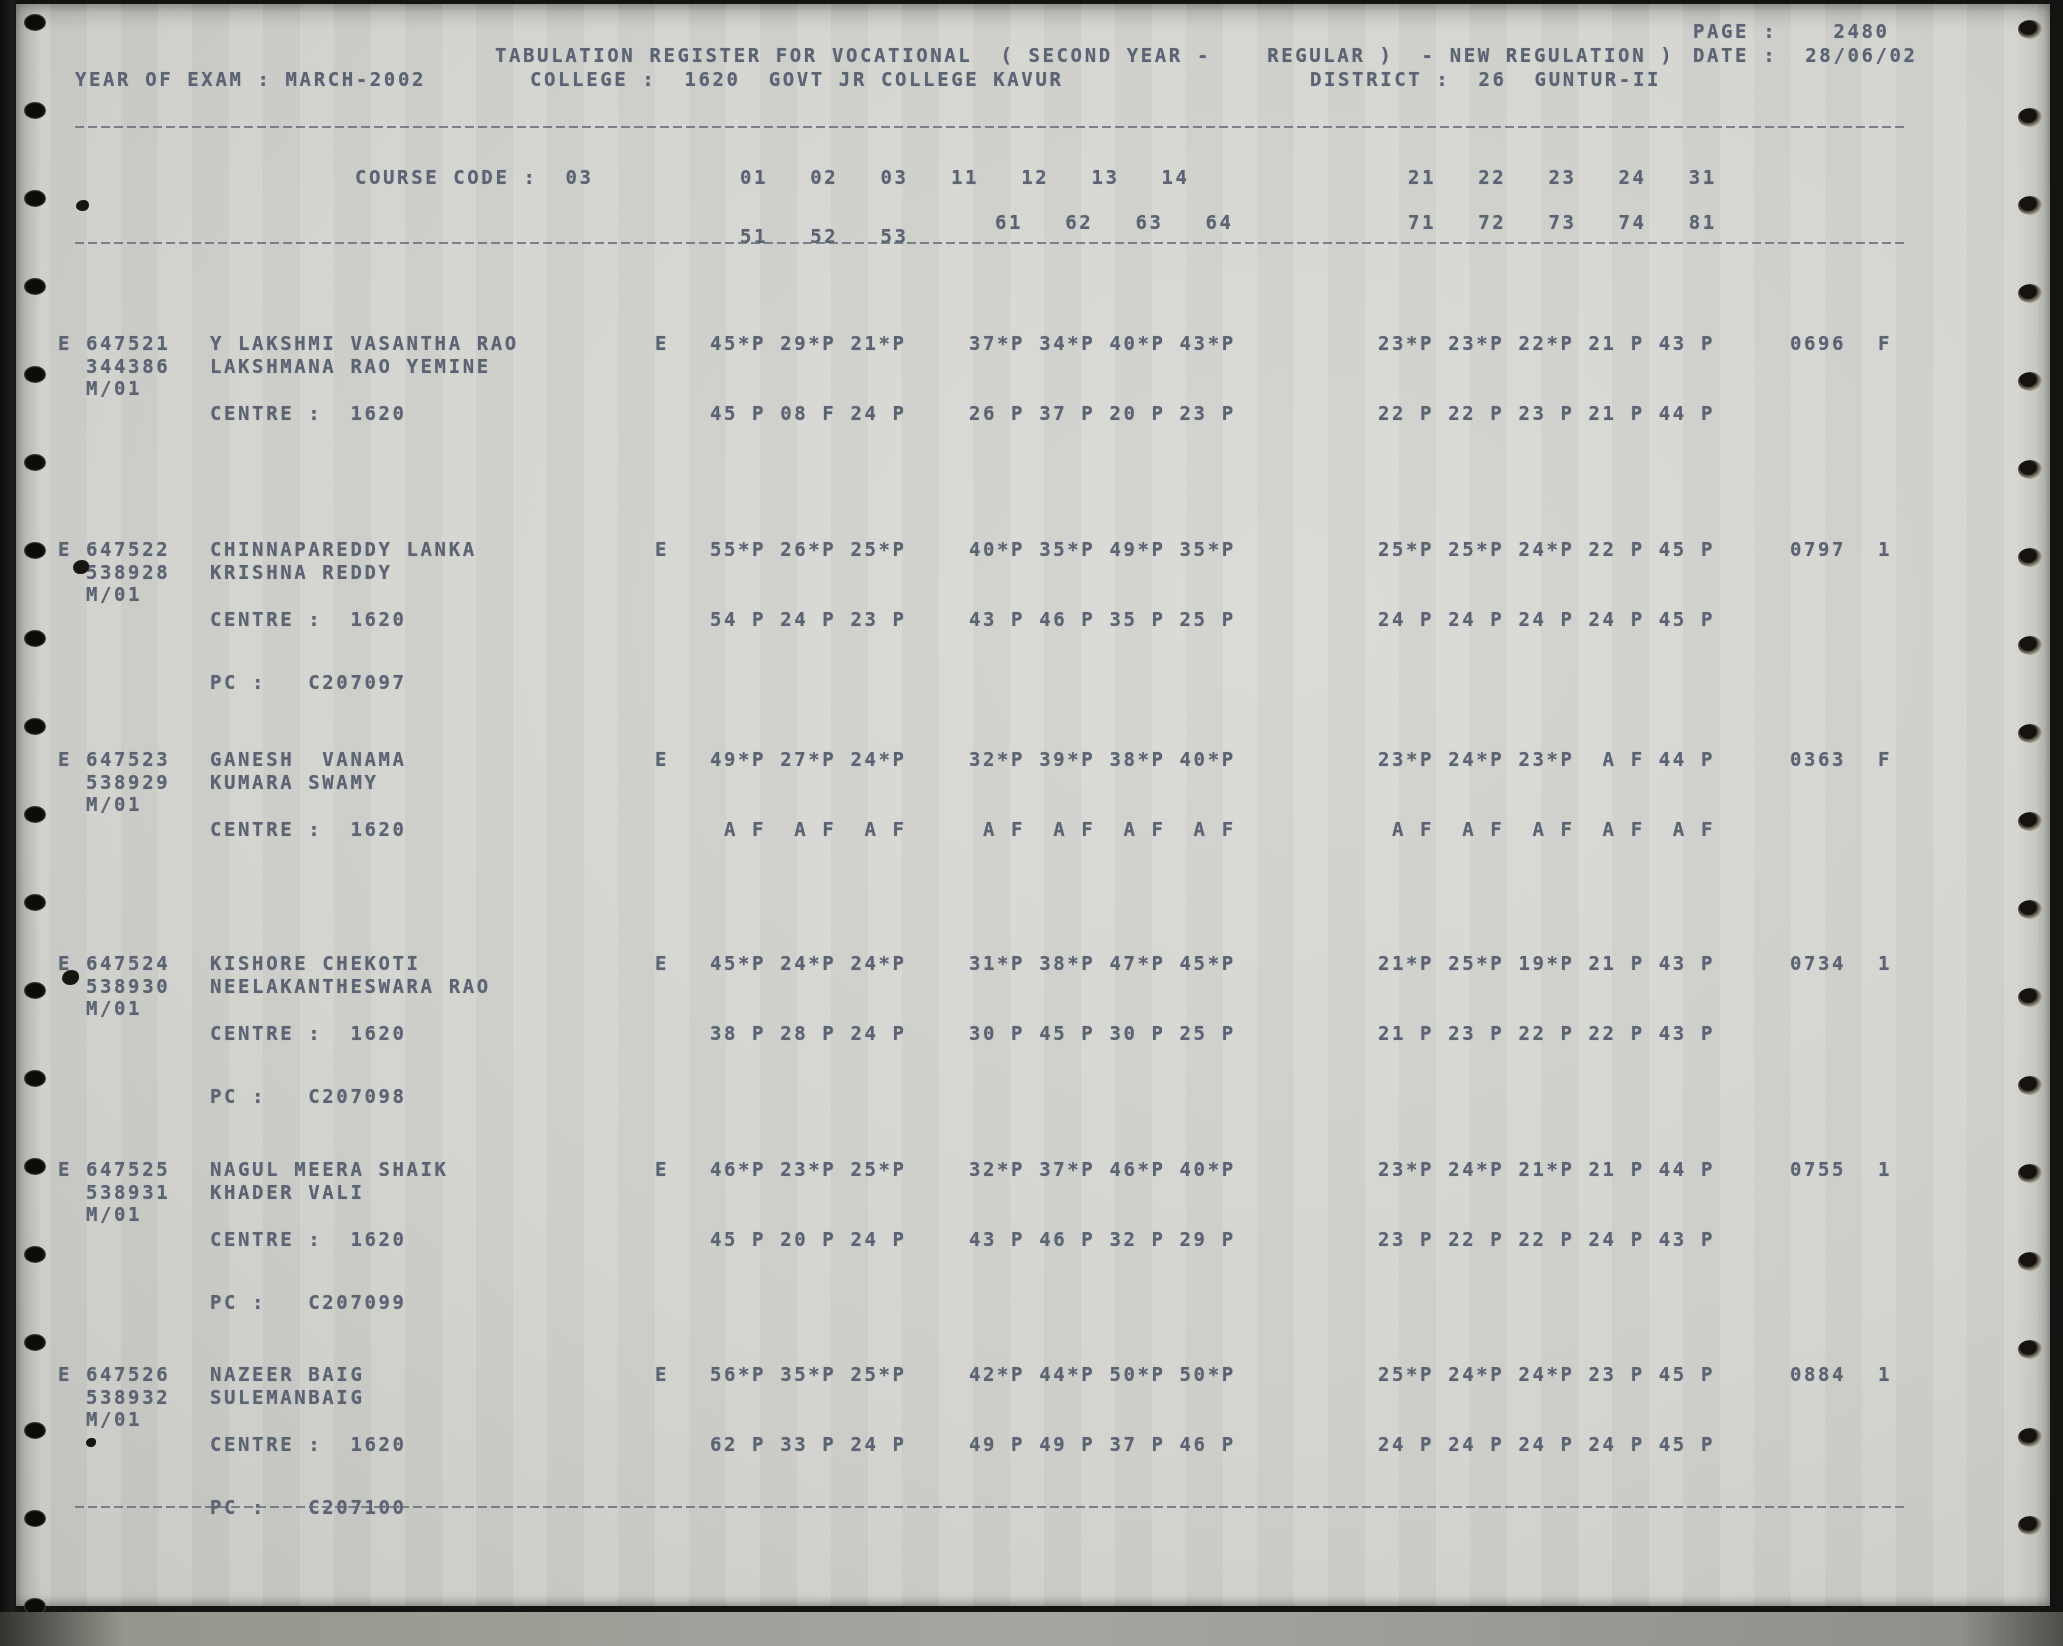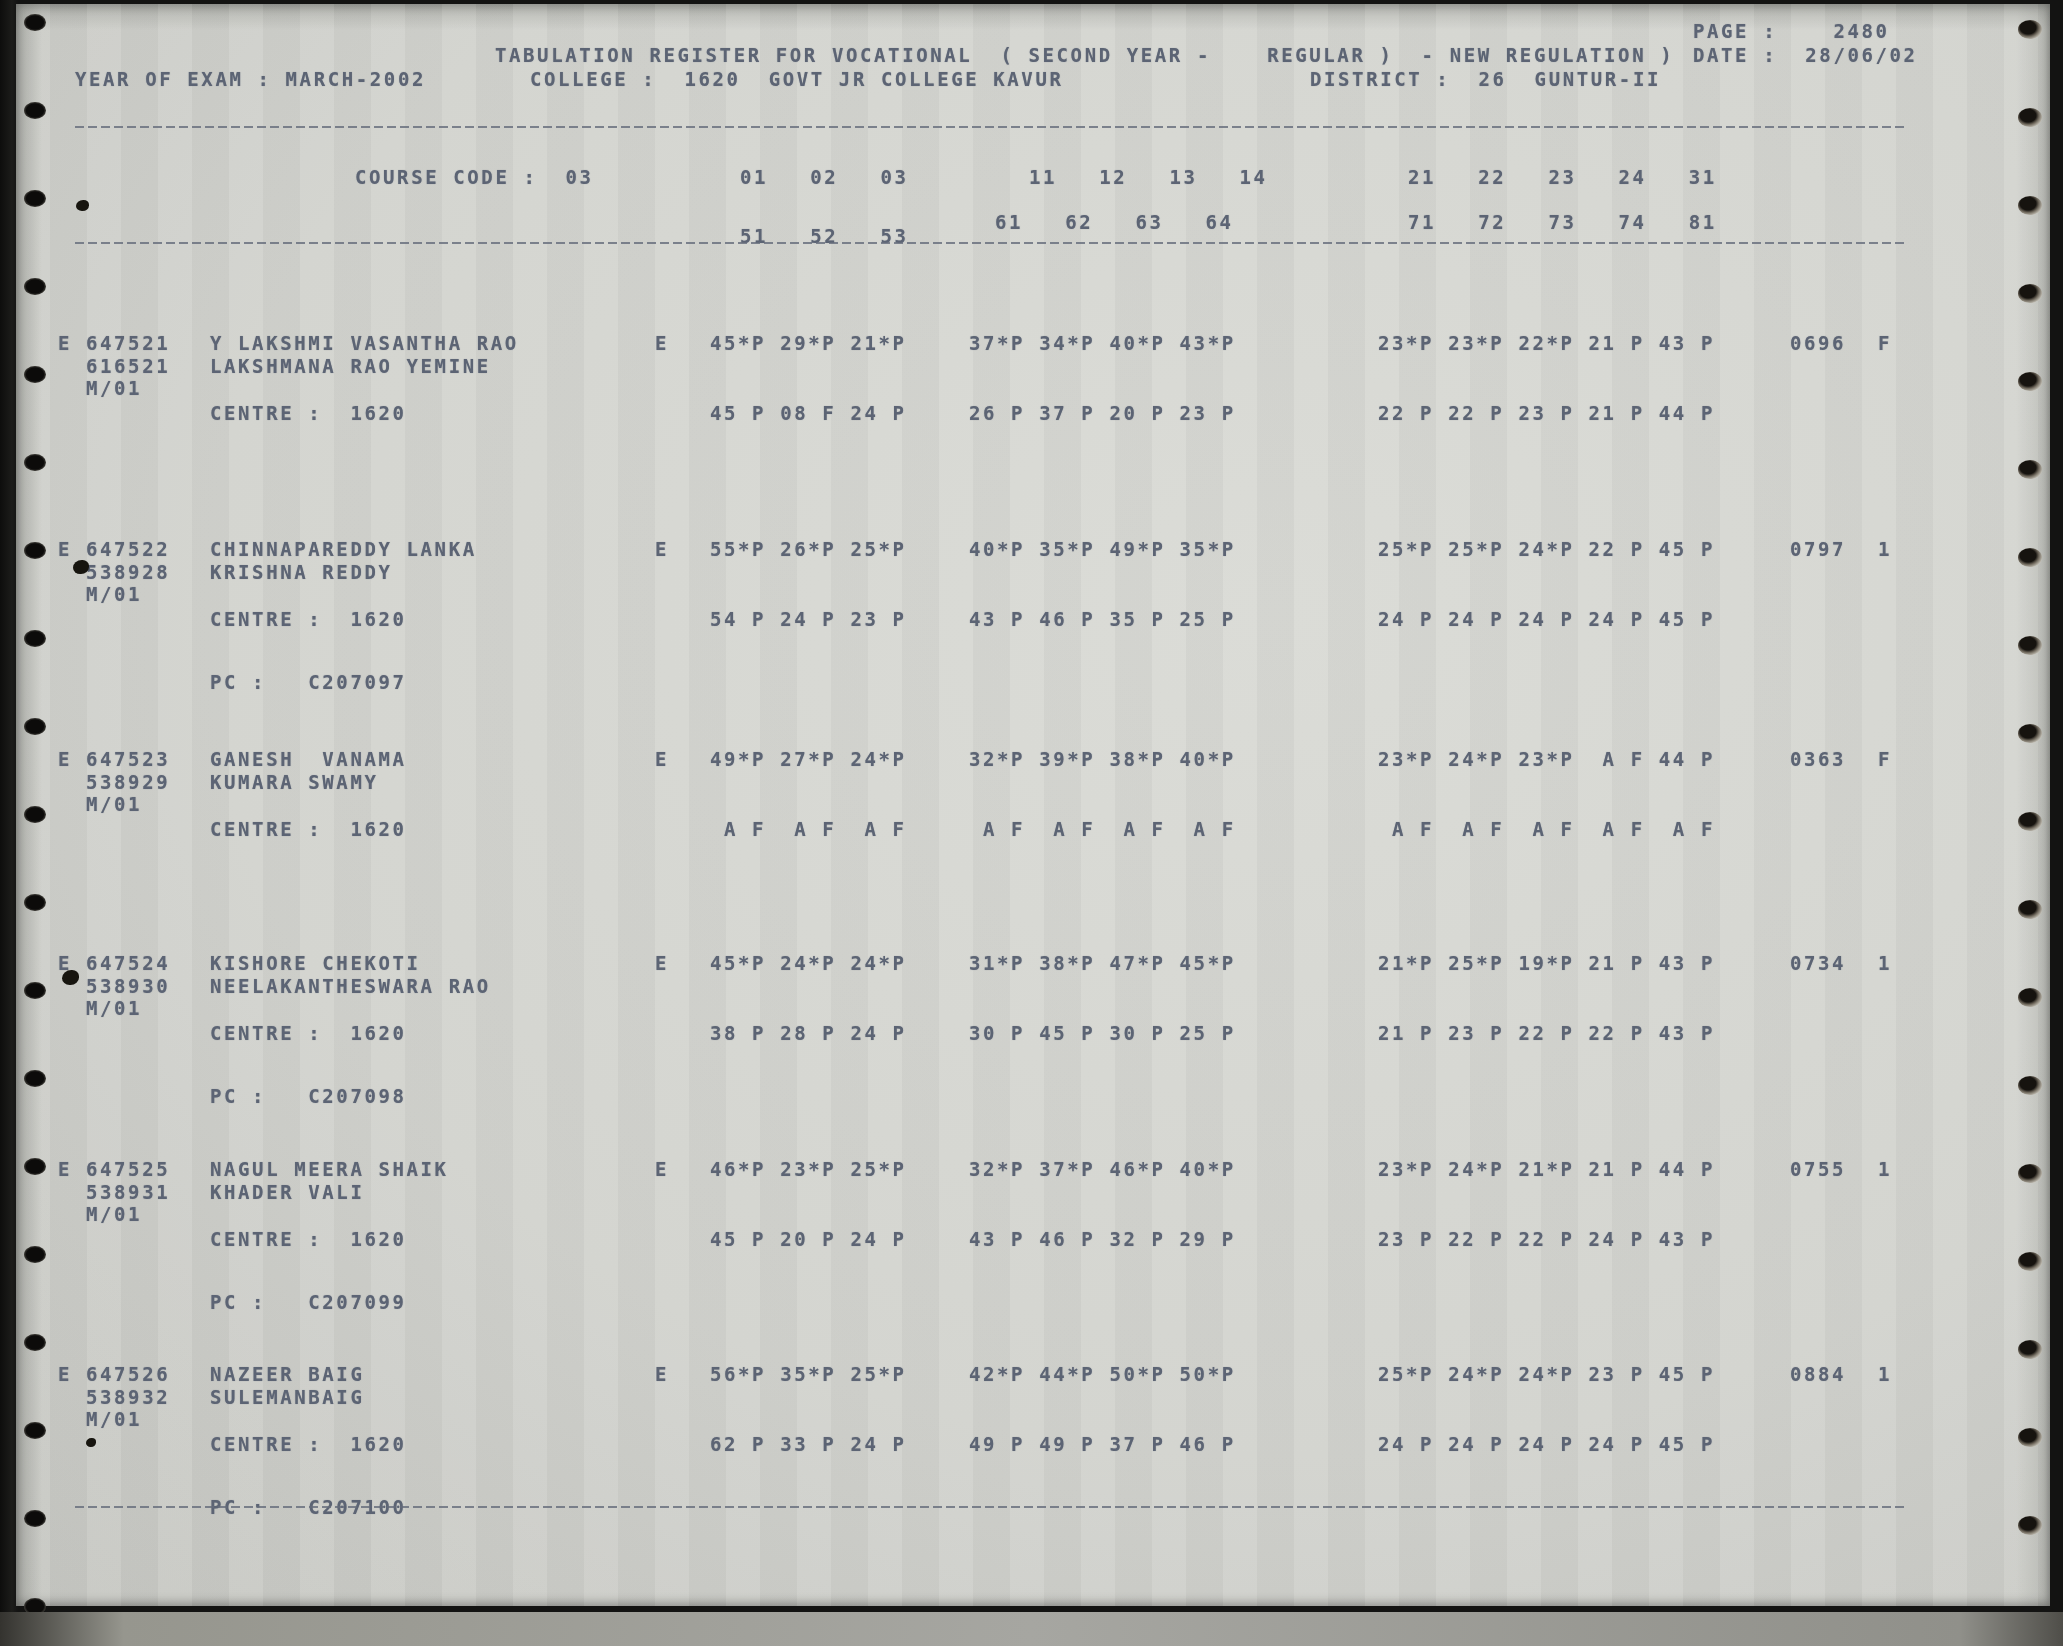--- a/index.html
+++ b/index.html
@@ -44,40 +44,40 @@
     <span class="txt" style="left:479px;top:40px">TABULATION REGISTER FOR VOCATIONAL  ( SECOND YEAR -    REGULAR )  - NEW REGULATION )</span>
     <span class="txt" style="left:1677px;top:40px">DATE :  28/06/02</span>
     <span class="txt" style="left:59px;top:64px">YEAR OF EXAM : MARCH-2002</span>
     <span class="txt" style="left:514px;top:64px">COLLEGE :  1620  GOVT JR COLLEGE KAVUR</span>
     <span class="txt" style="left:1294px;top:64px">DISTRICT :  26  GUNTUR-II</span>
 
     <div class="dash" style="top:122px"></div>
 
     <span class="txt" style="left:339px;top:162px">COURSE CODE :  03</span>
     <span class="txt" style="left:724px;top:162px">01   02   03</span>
-    <span class="txt" style="left:1013px;top:162px">11   12   13   14</span>
+    <span class="txt" style="left:935px;top:162px">11   12   13   14</span>
     <span class="txt" style="left:1392px;top:162px">21   22   23   24   31</span>
     <span class="txt" style="left:724px;top:221px">51   52   53</span>
     <span class="txt" style="left:979px;top:207px">61   62   63   64</span>
     <span class="txt" style="left:1392px;top:207px">71   72   73   74   81</span>
 
     <div class="dash" style="top:238px"></div>
 
     <div id="records">
   <div class="record" style="top: 328px;">
     <span class="txt c-flag l1">E</span>
     <span class="txt c-num l1">647521</span>
     <span class="txt c-name l1">Y LAKSHMI VASANTHA RAO</span>
     <span class="txt c-med l1">E</span>
     <span class="txt c-g1 l1">45*P 29*P 21*P</span>
     <span class="txt c-g2 l1">37*P 34*P 40*P 43*P</span>
     <span class="txt c-g3 l1">23*P 23*P 22*P 21 P 43 P</span>
     <span class="txt c-total l1">0696</span>
     <span class="txt c-res l1">F</span>
-    <span class="txt c-num l2">616521</span>
+    <span class="txt c-num l2">344386</span>
     <span class="txt c-name l2">LAKSHMANA RAO YEMINE</span>
     <span class="txt c-num l3">M/01</span>
     <span class="txt c-centre l4">CENTRE :  1620</span>
     <span class="txt c-g1 l4">45 P 08 F 24 P</span>
     <span class="txt c-g2 l4">26 P 37 P 20 P 23 P</span>
     <span class="txt c-g3 l4">22 P 22 P 23 P 21 P 44 P</span>
     <span class="txt c-pc l5"></span>
   </div>
 
   <div class="record" style="top: 534px;">

